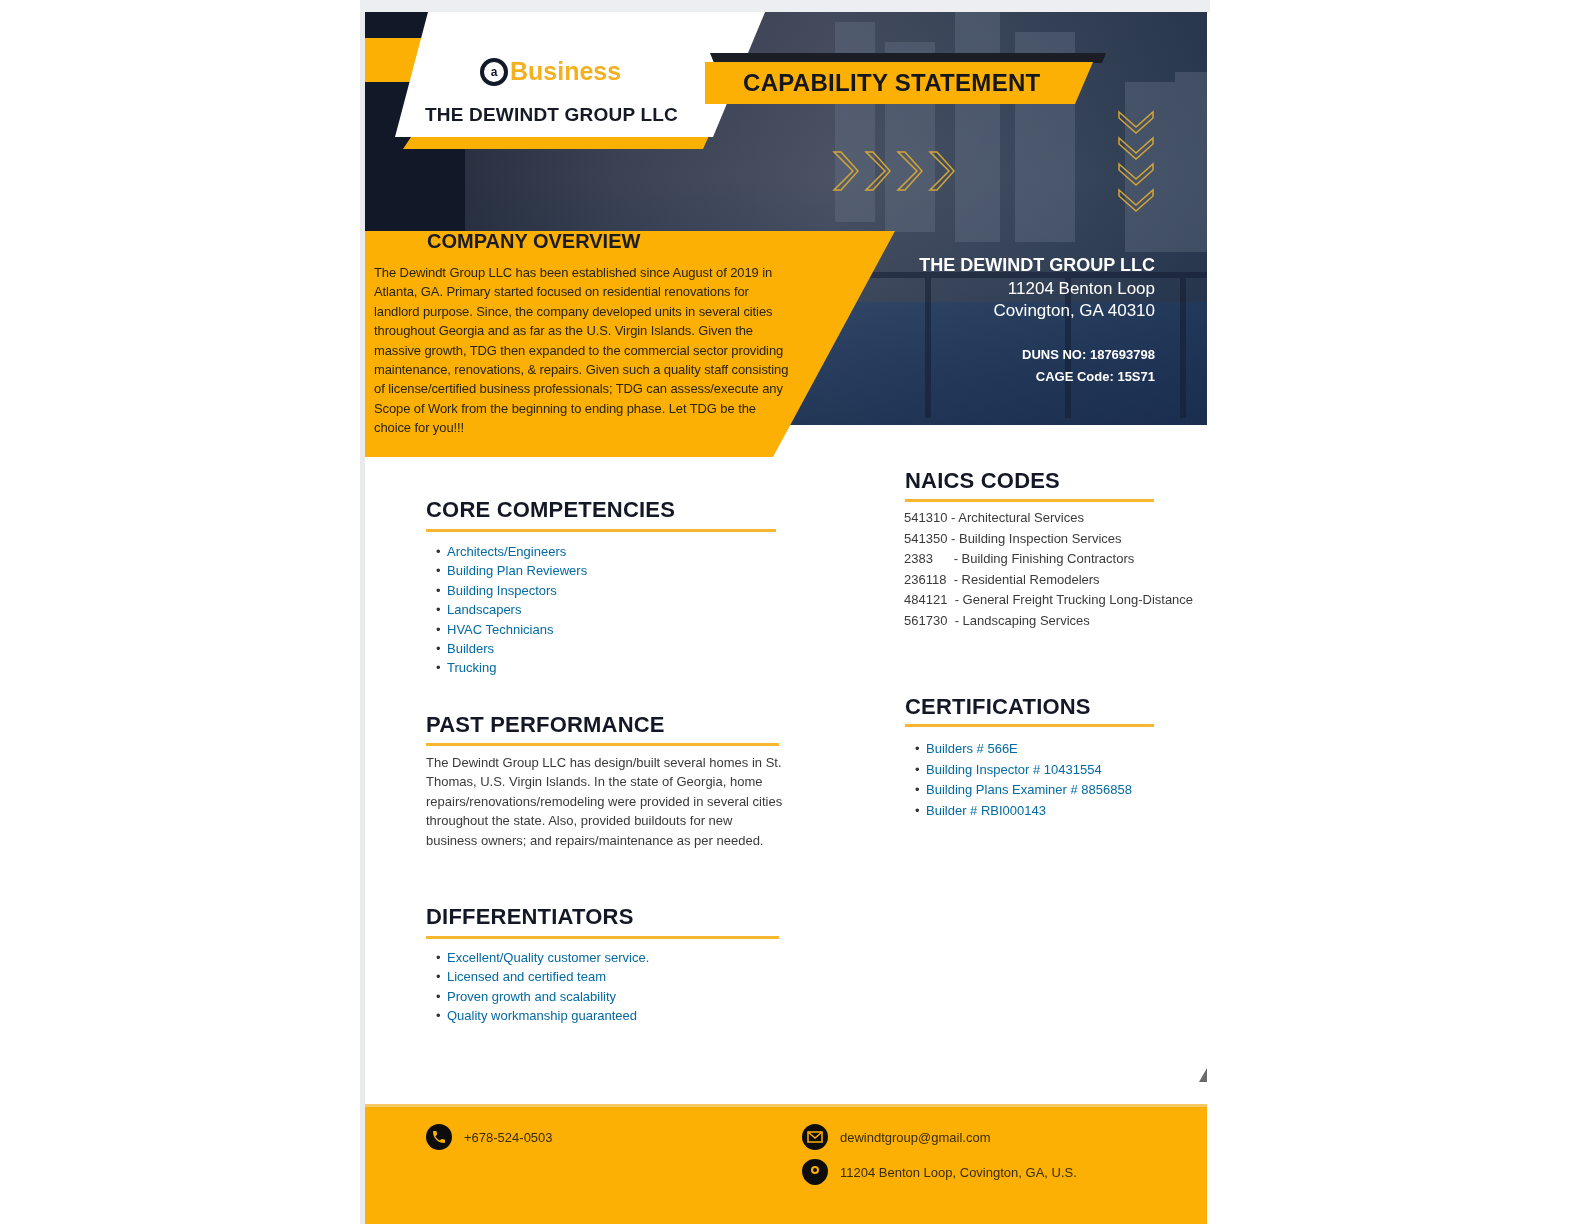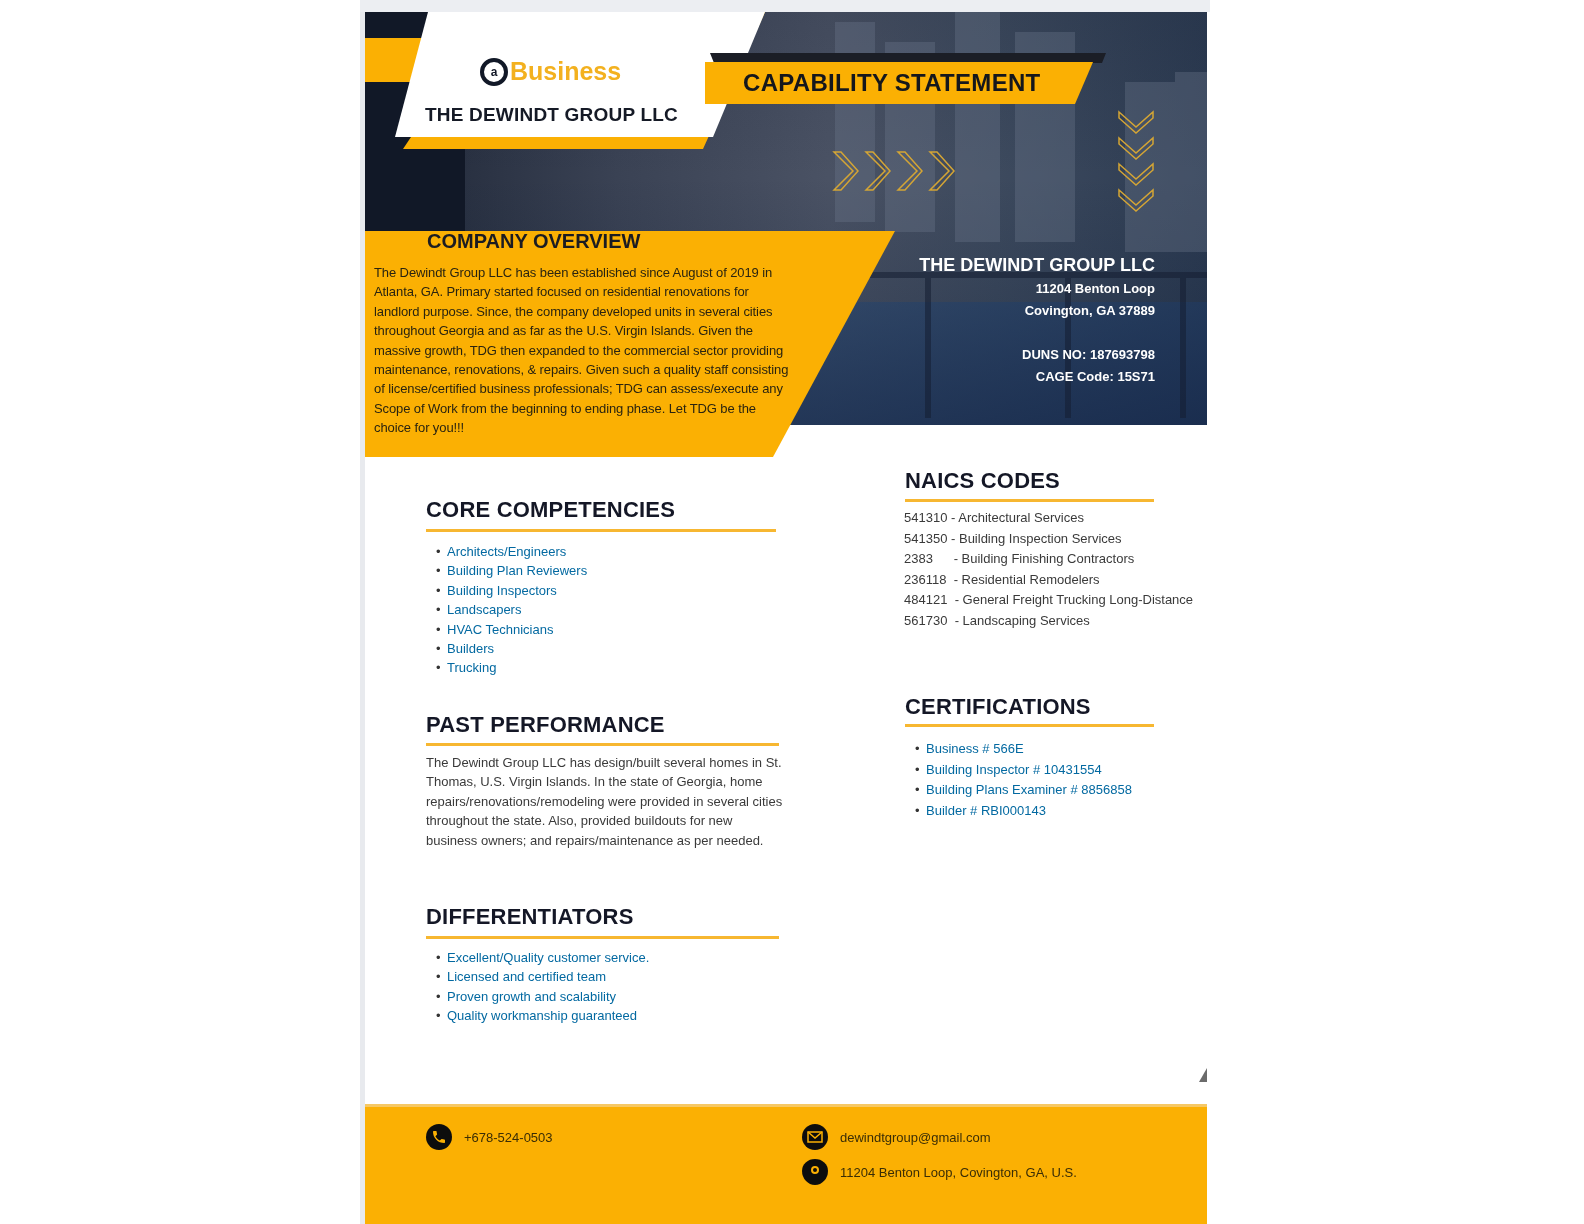--- a/index.html
+++ b/index.html
@@ -63,21 +63,21 @@
     clip-path:polygon(0 0, 530px 0, 408px 226px, 0 226px);
   }
   .overview-title { position:absolute; left:62px; top:218px; font-size:20px; font-weight:bold; color:#1b1c22; }
   .overview-text {
     position:absolute; left:9px; top:251px; width:420px;
     font-size:13px; line-height:19.4px; color:#2a2410; letter-spacing:-0.1px;
   }
 
   .contact-right { position:absolute; right:52px; top:243px; text-align:right; color:#ffffff; }
   .cr-name { font-size:18px; font-weight:bold; }
-  .cr-line { font-size:13px; margin-top:3px; line-height:19px;font-weight:bold; }
+  .cr-line { font-size:17px; margin-top:3px; line-height:19px; }
   .cr-duns { font-size:13px; font-weight:bold; margin-top:24px; line-height:22px; }
 
   
   .section-title { position:absolute; font-size:22px; font-weight:bold; color:#141726; letter-spacing:0.2px; }
   .rule { position:absolute; height:3px; background:#f7b731; }
   .bullets { position:absolute; margin:0; padding:0 0 0 22px; font-size:13px; color:#0369a1; line-height:19.4px; }
   .bullets li { list-style:none; position:relative; }
   .bullets li::before { content:"•"; position:absolute; left:-11px; color:#333; }
   .para { position:absolute; font-size:13px; color:#3a3a3a; line-height:19.4px; }
   .naics { position:absolute; font-size:13px; color:#3a3a3a; line-height:20.5px; white-space:nowrap; }
@@ -164,21 +164,21 @@
       </svg>
   </div>
 
   <div class="overview-block"></div>
   <div class="overview-title">COMPANY OVERVIEW</div>
   <div class="overview-text">The Dewindt Group LLC has been established since August of 2019 in Atlanta, GA.  Primary started focused on residential renovations for landlord purpose.  Since, the company developed units in several cities throughout Georgia and as far as the U.S. Virgin Islands.  Given the massive growth, TDG then expanded to the commercial sector providing maintenance, renovations, &amp; repairs.  Given such a quality staff consisting of license/certified business professionals; TDG can assess/execute any Scope of Work from the beginning to ending phase.  Let TDG be the choice for you!!!</div>
 
   <div class="contact-right">
     <div class="cr-name">THE DEWINDT GROUP LLC</div>
     <div class="cr-line">11204 Benton Loop</div>
-    <div class="cr-line">Covington, GA 37889</div>
+    <div class="cr-line">Covington, GA 40310</div>
     <div class="cr-duns">DUNS NO: 187693798</div>
     <div class="cr-duns" style="margin-top:0">CAGE Code: 15S71</div>
   </div>
 
   <div class="section-title" style="left:61px;top:485px;">CORE COMPETENCIES</div>
   <div class="rule" style="left:61px;top:517px;width:350px;"></div>
   <ul class="bullets" style="left:60px;top:530px;">
     <li>Architects/Engineers</li>
     <li>Building Plan Reviewers</li>
     <li>Building Inspectors</li>
@@ -199,21 +199,21 @@
     <div><span class="code">561730</span>&nbsp; <span>- Landscaping Services</span></div>
   </div>
 
   <div class="section-title" style="left:61px;top:700px;">PAST PERFORMANCE</div>
   <div class="rule" style="left:61px;top:731px;width:353px;"></div>
   <div class="para" style="left:61px;top:741px;width:360px;">The Dewindt Group LLC has design/built several homes in St. Thomas, U.S. Virgin Islands.  In the state of Georgia, home repairs/renovations/remodeling were provided in several cities throughout the state.  Also, provided buildouts for new business owners; and repairs/maintenance as per needed.</div>
 
   <div class="section-title" style="left:540px;top:682px;">CERTIFICATIONS</div>
   <div class="rule" style="left:540px;top:712px;width:249px;"></div>
   <ul class="bullets" style="left:539px;top:727px;line-height:20.5px;">
-    <li>Business # 566E</li>
+    <li>Builders # 566E</li>
     <li>Building Inspector # 10431554</li>
     <li>Building Plans Examiner # 8856858</li>
     <li>Builder # RBI000143</li>
   </ul>
 
   <div class="section-title" style="left:61px;top:892px;">DIFFERENTIATORS</div>
   <div class="rule" style="left:61px;top:924px;width:353px;"></div>
   <ul class="bullets" style="left:60px;top:936px;">
     <li>Excellent/Quality customer service.</li>
     <li>Licensed and certified team</li>

